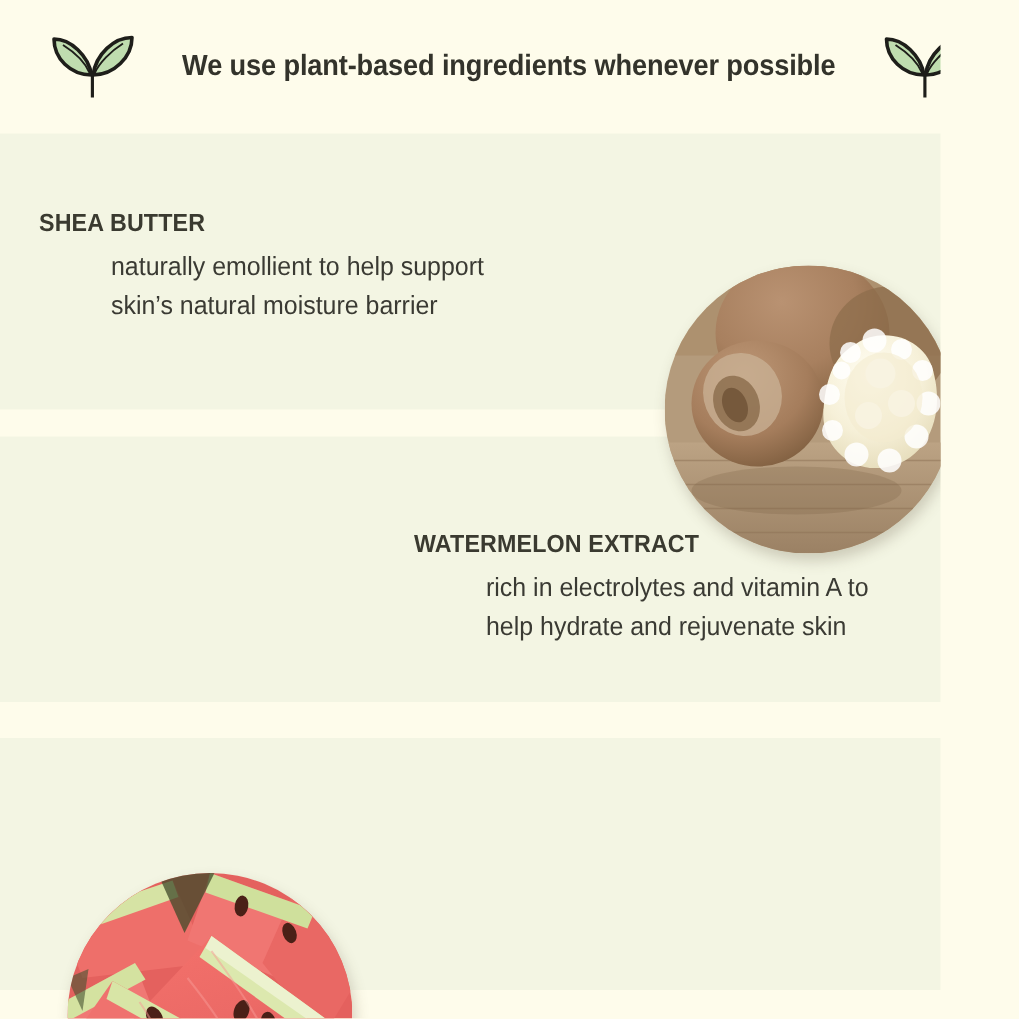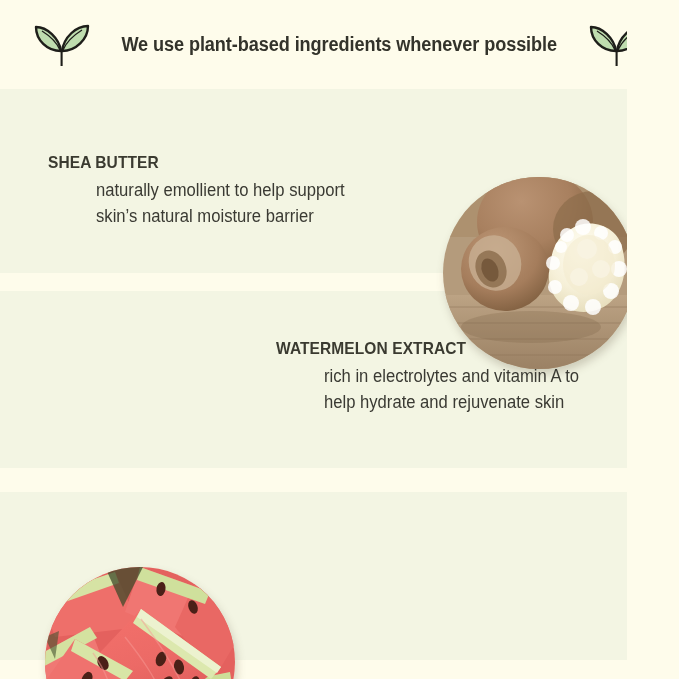--- a/index.html
+++ b/index.html
@@ -53,25 +53,25 @@
   }
   .sprout-icon { display: block; flex: 0 0 auto; }
 
   
   .section {
     position: absolute;
     left: 0;
     width: 679px;
   }
   .sec-shea    { top: 89px;  height: 190px; }
-  .sec-melon   { top: 279px; height: 200px; text-decoration: underline; }
+  .sec-melon   { top: 294px; height: 200px; text-decoration: underline; }
   .sec-coconut { top: 479px; height: 200px; }
 
   .text-block { position: absolute; }
-  .sec-shea    .text-block { left: 26px;  top: 64px;  width: 400px; margin-left: 22px; }
+  .sec-shea    .text-block { left: 26px;  top: 51px;  width: 400px; }
   .sec-melon   .text-block { left: 276px; top: 60px;  width: 380px; }
   .sec-coconut .text-block { left: 26px;  top: 40px;  width: 400px; }
 
   .ing-title {
     font-size: 16.5px;
     font-weight: bold;
     color: #3A3A30;
     letter-spacing: 0.1px;
     line-height: 1.15;
     transform: scaleX(0.94);

